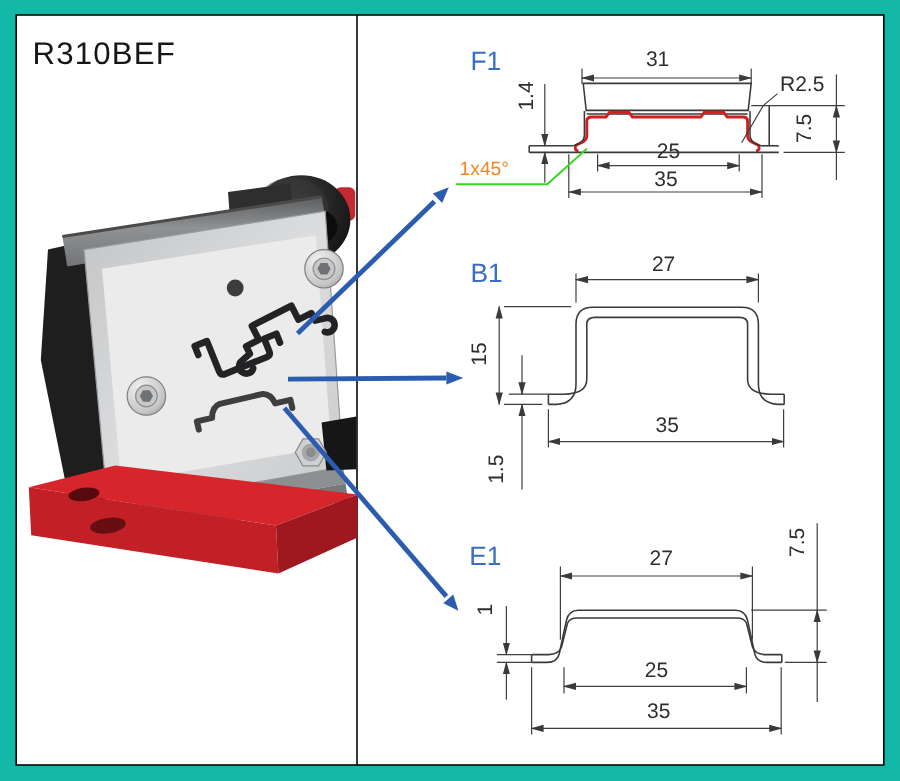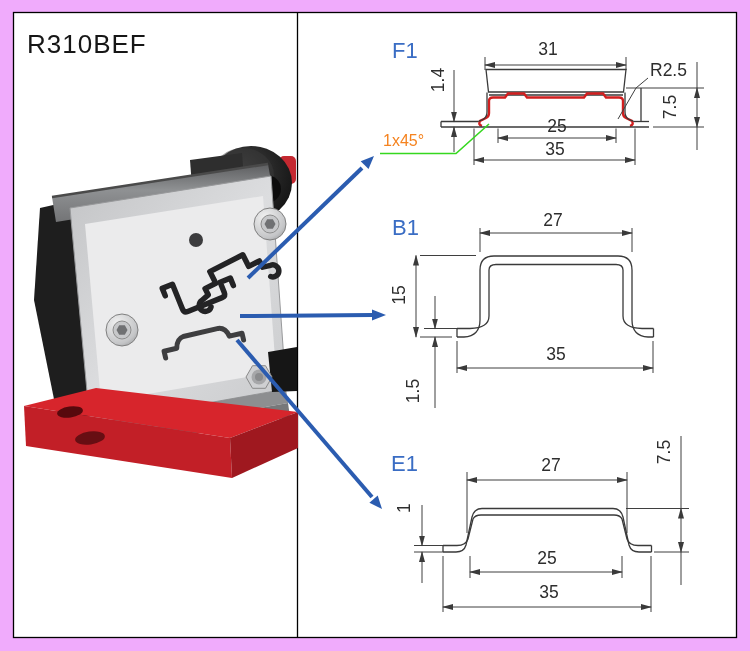--- a/index.html
+++ b/index.html
@@ -1,16 +1,16 @@
 <!DOCTYPE html>
 <html><head>
 <meta charset="utf-8">
 <style>
   html,body{margin:0;padding:0;background:#fff;}
-  .canvas{position:relative;width:750px;height:651px;background:#f0abfc;overflow:hidden;}
+  .canvas{position:relative;width:750px;height:651px;background:#14b8a6;overflow:hidden;}
   svg{display:block;}
   text{font-family:"Liberation Sans","DejaVu Sans",sans-serif;}
   .dim{font-size:17.5px;fill:#2e2e2e;}
   .lbl{font-size:22px;}
   .code{font-size:26px;fill:#161616;letter-spacing:1px;}
   .chamfer{font-size:16px;}
   .thin{stroke:#3f3f3f;stroke-width:1;fill:none;}
   .prof{stroke:#3a3a3a;stroke-width:1.3;fill:none;}
 </style>
 </head>

